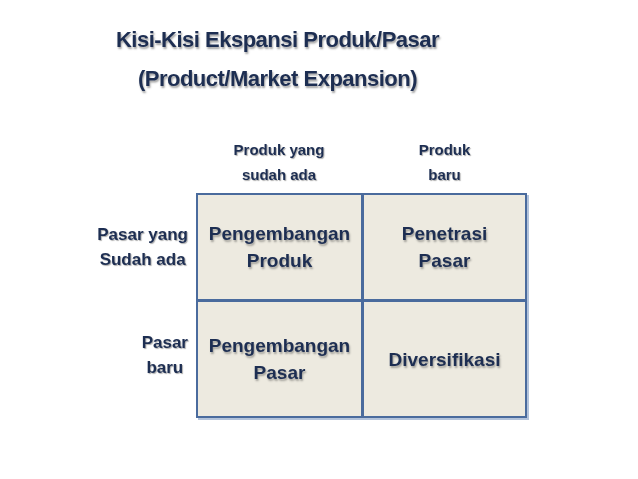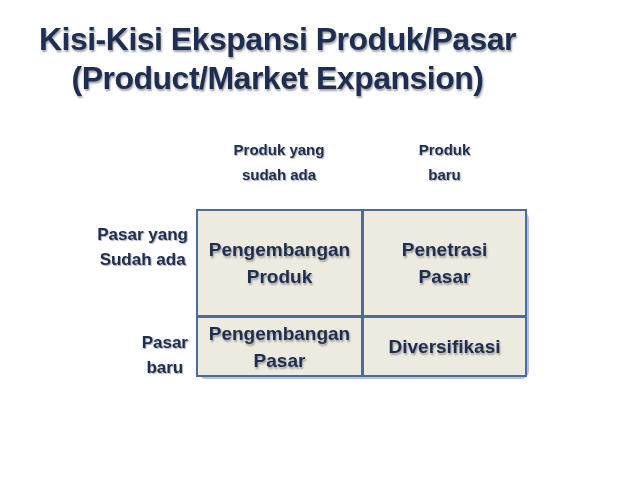--- a/index.html
+++ b/index.html
@@ -16,21 +16,21 @@
     overflow: hidden;
     color: #1d2e52;
   }
   .title {
     position: absolute;
     top: 20px;
     left: 0;
     width: 555px;
     margin: 0;
     text-align: center;
-    font-size: 32px;
+    font-size: 22px;
     font-weight: bold;
     line-height: 39px;
     letter-spacing: -0.5px;
     color: #1d2e52;
     white-space: pre-line;
     text-shadow: 1px 2px 2px rgba(50,50,50,0.45);
   }
   .col-header {
     position: absolute;
     top: 133px;
@@ -61,28 +61,27 @@
     line-height: 25px;
     white-space: pre-line;
     text-shadow: 1px 1px 1px rgba(50,50,50,0.4);
   }
   .row-header.row1 { top: 193px; height: 107px; }
   .row-header.row2 { top: 300px; height: 110px; }
 
   .matrix {
     position: absolute;
     left: 196px;
-    top: 209px;
+    top: 193px;
     width: 331px;
-    height: 168px;
+    height: 225px;
     display: grid;
     grid-template-columns: 166px 1fr;
     grid-template-rows: 107px 1fr;
     box-shadow: 2px 2px 0 rgba(160,180,210,0.8);
-    border-radius: 8px;
   }
   .cell {
     background: #edeae0;
     border: 2px solid #4a6b9d;
     display: flex;
     align-items: center;
     justify-content: center;
     text-align: center;
     font-size: 19px;
     font-weight: bold;

